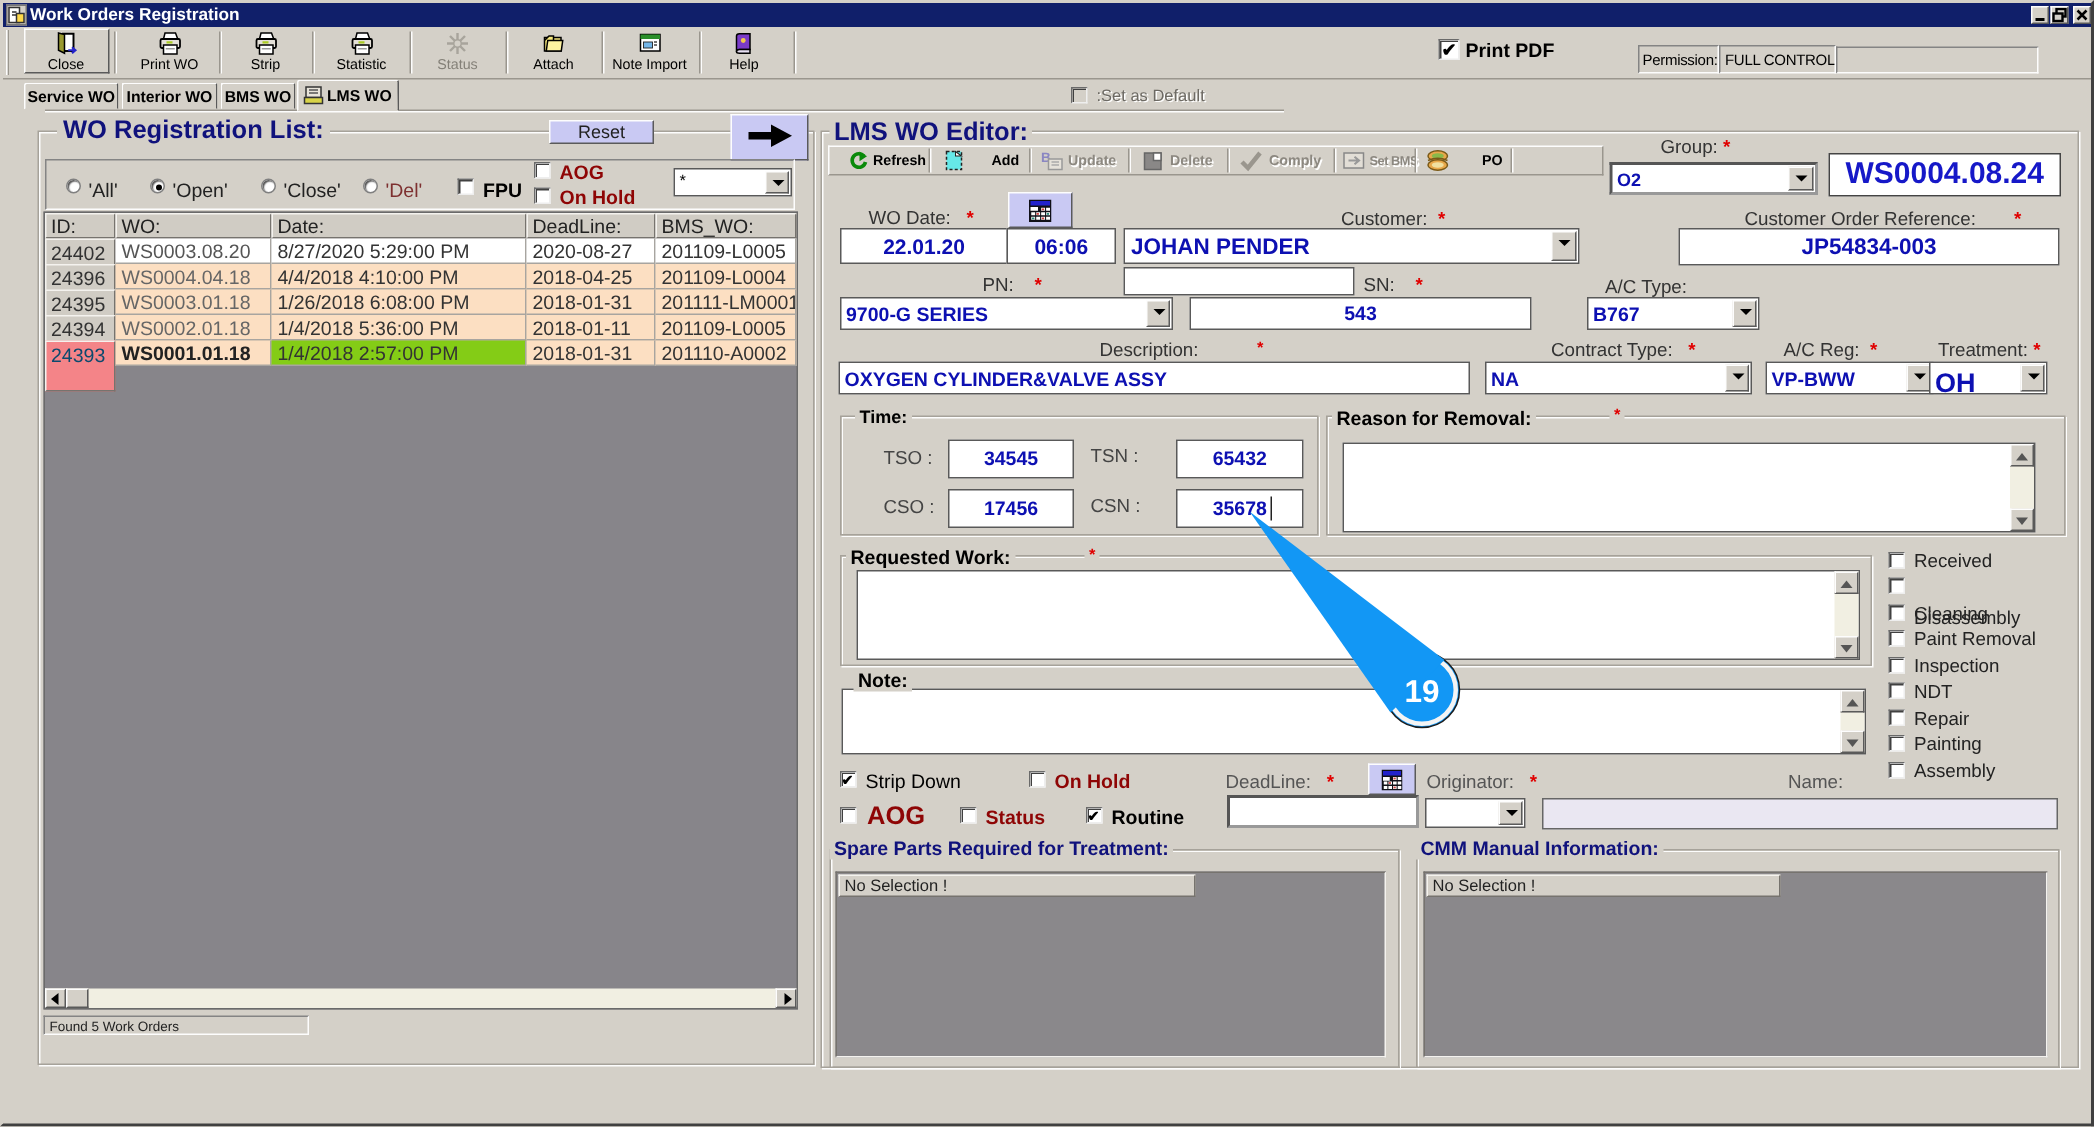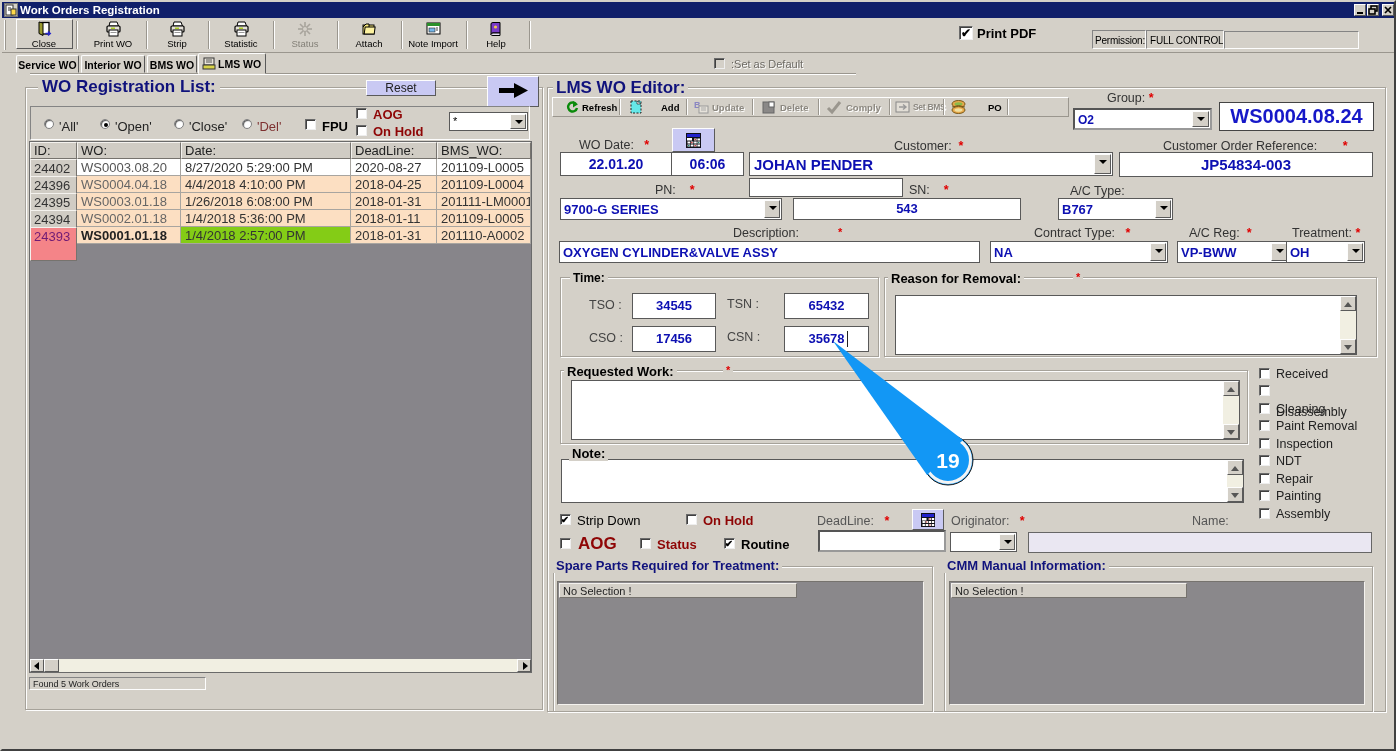--- a/index.html
+++ b/index.html
@@ -223,21 +223,21 @@
 <div class="idc" style="top:193px;">24395</div>
 <div class="tc" style="left:77px;top:193px;width:104px;background:#fcdfc2;color:#666;">WS0003.01.18</div>
 <div class="tc" style="left:181px;top:193px;width:170px;background:#fcdfc2;">1/26/2018 6:08:00 PM</div>
 <div class="tc" style="left:351px;top:193px;width:86px;background:#fcdfc2;">2018-01-31</div>
 <div class="tc" style="left:437px;top:193px;width:94px;background:#fcdfc2;">201111-LM0001</div>
 <div class="idc" style="top:210px;">24394</div>
 <div class="tc" style="left:77px;top:210px;width:104px;background:#fcdfc2;color:#666;">WS0002.01.18</div>
 <div class="tc" style="left:181px;top:210px;width:170px;background:#fcdfc2;">1/4/2018 5:36:00 PM</div>
 <div class="tc" style="left:351px;top:210px;width:86px;background:#fcdfc2;">2018-01-11</div>
 <div class="tc" style="left:437px;top:210px;width:94px;background:#fcdfc2;">201109-L0005</div>
-<div class="idc" style="top:227px;background:#f48488;color:#701a75;">24393</div>
+<div class="idc" style="top:227px;background:#f48488;color:#0c4a6e;">24393</div>
 <div class="tc" style="left:77px;top:227px;width:104px;background:#fcdfc2;font-weight:bold;color:#222;">WS0001.01.18</div>
 <div class="tc" style="left:181px;top:227px;width:170px;background:#84cc16;">1/4/2018 2:57:00 PM</div>
 <div class="tc" style="left:351px;top:227px;width:86px;background:#fcdfc2;">2018-01-31</div>
 <div class="tc" style="left:437px;top:227px;width:94px;background:#fcdfc2;">201110-A0002</div>
 
 <div class="abs" style="left:30px;top:659px;width:501px;height:13px;background:#f1efe2;"></div>
 <div class="abs raised" style="left:30px;top:659px;width:14px;height:13px;">
     <div class="abs" style="left:3px;top:2px;border:4px solid transparent;border-right:5px solid #000;border-left:none;"></div>
   </div>
 <div class="abs raised" style="left:44px;top:659px;width:15px;height:13px;"></div>
@@ -330,21 +330,21 @@
       </g>
       <g fill="#2a8a7a">
         <rect x="2" y="12" width="1.6" height="1.2"></rect>
         <rect x="11.8" y="9" width="1.6" height="1.2"></rect>
       </g>
     </svg>
   </div>
 <div class="abs field" style="left:560px;top:152px;width:112px;height:24px;text-align:center;"><span class="blue" style="font-size:14px;line-height:22px;">22.01.20</span></div>
 <div class="abs field" style="left:671px;top:152px;width:73px;height:24px;text-align:center;"><span class="blue" style="font-size:14px;line-height:22px;">06:06</span></div>
 <div class="abs" style="left:894px;top:139px;font-size:12.5px;color:#333;">Customer: &nbsp;<span class="ast">*</span></div>
-<div class="abs field" style="left:749px;top:152px;width:364px;height:24px;padding-left:24px;">
+<div class="abs field" style="left:749px;top:152px;width:304px;height:24px;padding-left:24px;">
     <span class="blue" style="position:absolute;left:4px;top:3px;font-size:15px;">JOHAN PENDER</span>
     <div class="combo-btn" style="width:17px;"></div>
   </div>
 <div class="abs" style="left:1163px;top:139px;font-size:12.5px;color:#333;">Customer Order Reference: <span class="ast" style="margin-left:22px;">*</span></div>
 <div class="abs field" style="left:1119px;top:152px;width:254px;height:25px;text-align:center;"><span class="blue" style="font-size:15px;line-height:23px;">JP54834-003</span></div>
 
 <div class="abs" style="left:655px;top:183px;font-size:12.5px;color:#333;">PN: &nbsp;&nbsp;&nbsp;<span class="ast">*</span></div>
 <div class="abs field" style="left:749px;top:178px;width:154px;height:19px;"></div>
 <div class="abs" style="left:909px;top:183px;font-size:12.5px;color:#333;">SN: &nbsp;&nbsp;&nbsp;<span class="ast">*</span></div>
 <div class="abs" style="left:1070px;top:184px;font-size:12.5px;color:#333;">A/C Type:</div>
@@ -368,21 +368,21 @@
   </div>
 <div class="abs field" style="left:990px;top:241px;width:178px;height:22px;">
     <span class="blue" style="position:absolute;left:3px;top:3px;font-size:13px;">NA</span>
     <div class="combo-btn"></div>
   </div>
 <div class="abs field" style="left:1177px;top:241px;width:112px;height:22px;">
     <span class="blue" style="position:absolute;left:3px;top:3px;font-size:13px;">VP-BWW</span>
     <div class="combo-btn"></div>
   </div>
 <div class="abs field" style="left:1286px;top:241px;width:79px;height:22px;">
-    <span class="blue" style="position:absolute;left:3px;top:3px;font-size:13px;">OH</span>
+    <span class="blue" style="position:absolute;left:3px;top:3px;font-size:18px;">OH</span>
     <div class="combo-btn"></div>
   </div>
 
 <div class="abs" style="left:560px;top:277px;width:319px;height:80px;border:1px solid #a6a29a;box-shadow:inset 1px 1px 0 #fdfdfd, 1px 1px 0 #fdfdfd;"></div>
 <div class="abs" style="left:570px;top:271px;background:#d4d0c8;padding:0 3px;font-weight:bold;font-size:12px;">Time:</div>
 <div class="abs" style="left:589px;top:298px;font-size:12.5px;color:#444;">TSO :</div>
 <div class="abs field" style="left:632px;top:293px;width:84px;height:26px;text-align:center;"><span class="blue" style="font-size:13px;line-height:24px;">34545</span></div>
 <div class="abs" style="left:727px;top:297px;font-size:12.5px;color:#444;">TSN :</div>
 <div class="abs field" style="left:784px;top:293px;width:85px;height:26px;text-align:center;"><span class="blue" style="font-size:13px;line-height:24px;">65432</span></div>
 <div class="abs" style="left:589px;top:331px;font-size:12.5px;color:#444;">CSO :</div>

